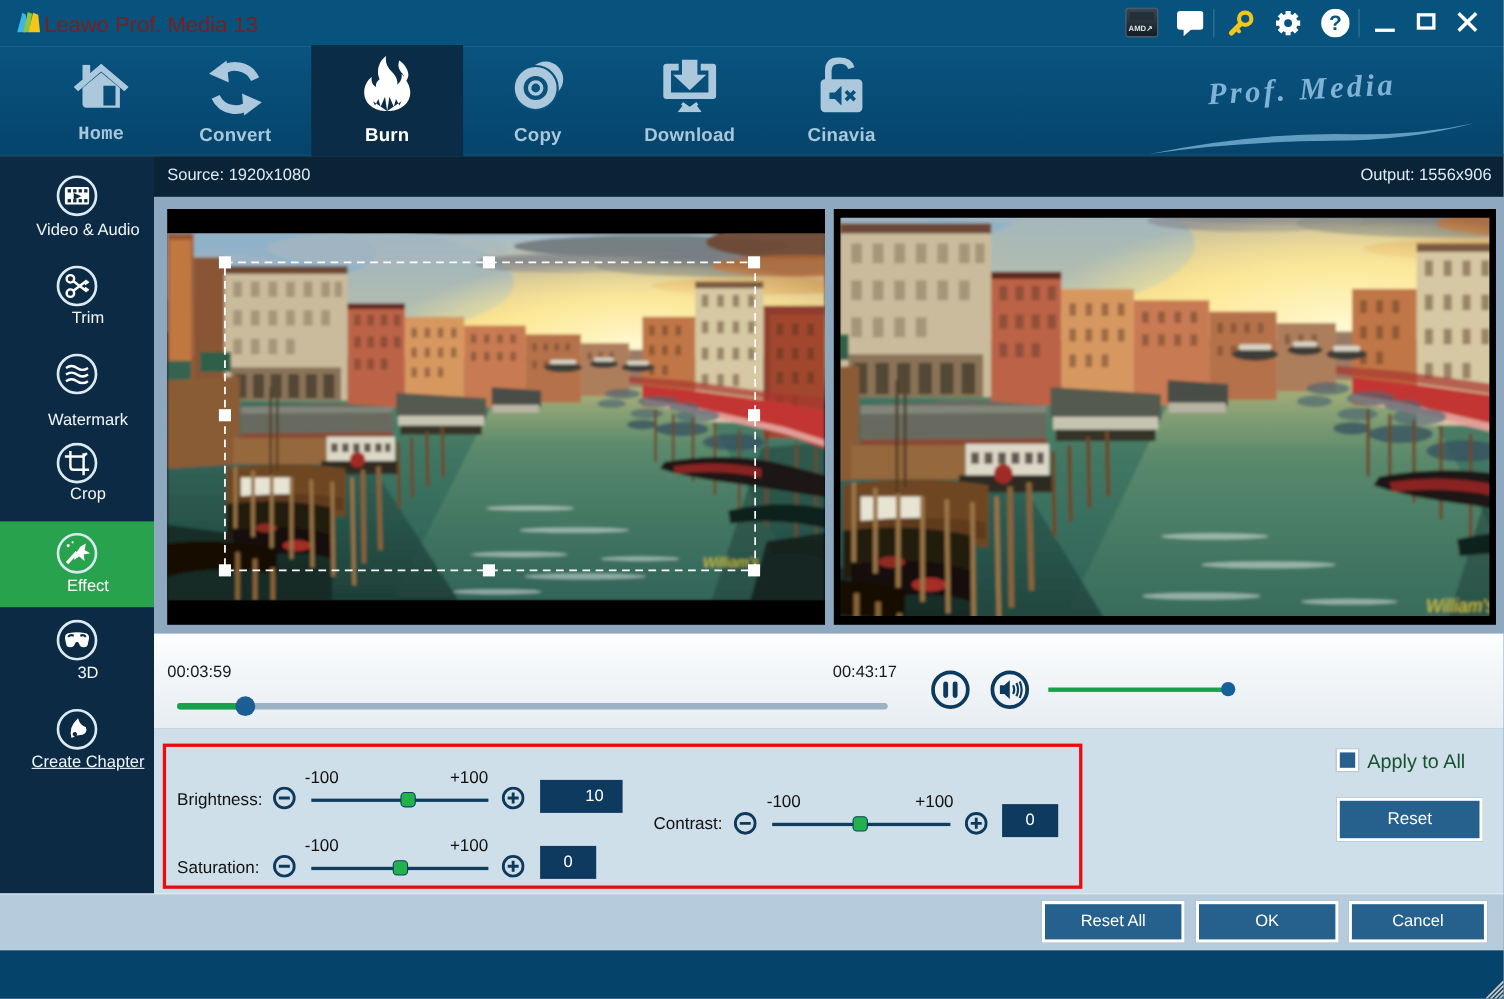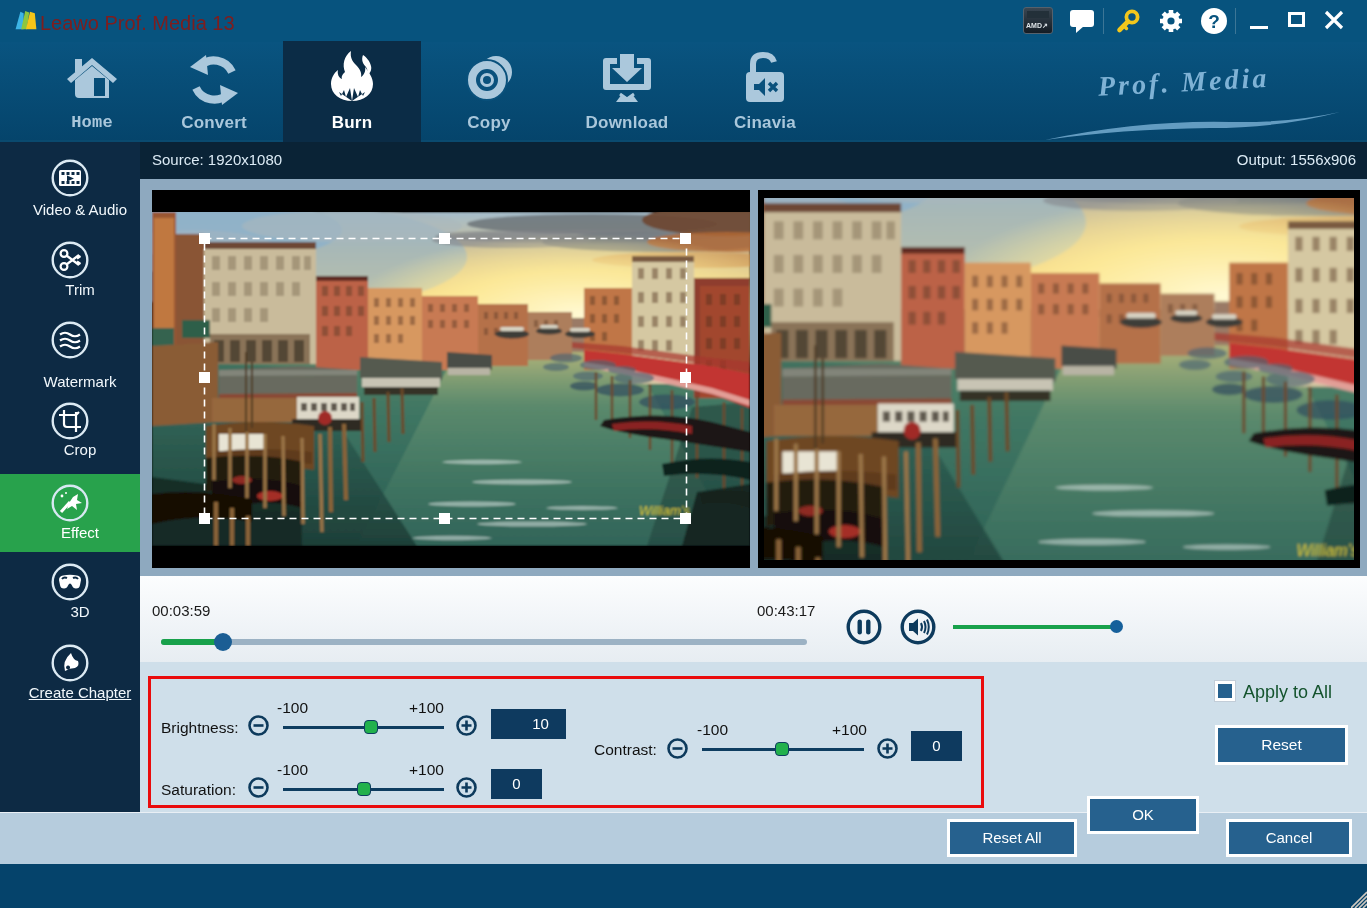--- a/index.html
+++ b/index.html
@@ -598,21 +598,21 @@
 <svg class="abs pm" style="left:877px;top:738px;" viewBox="0 0 21 21">
     <circle cx="10.5" cy="10.5" r="9" fill="none" stroke="#0d3a5c" stroke-width="2.6"></circle>
     <path d="M5.5 10.5 L15.5 10.5 M10.5 5.5 L10.5 15.5" stroke="#0d3a5c" stroke-width="2.6"></path>
   </svg>
 <div class="abs vbox" style="left:911px;top:731px;">0</div>
 <div class="abs" style="left:1215px;top:681px;width:20px;height:20px;background:#26618e;border:3px solid #fff;box-sizing:border-box;box-shadow:0 0 0 1px #c2cdd8;"></div>
 <div class="abs" style="left:1243px;top:682px;font-size:18px;color:#14532d;">Apply to All</div>
 <div class="abs btn" style="left:1215px;top:713px;width:133px;height:40px;line-height:34px;border-width:3px;font-size:15.5px;margin-top:12px;">Reset</div>
 <div class="abs" id="botbar"></div>
 <div class="abs btn" style="left:947px;top:819px;width:130px;height:38px;line-height:32px;border-width:3px;">Reset All</div>
-<div class="abs btn" style="left:1087px;top:796px;width:112px;height:38px;line-height:32px;border-width:3px;">OK</div>
+<div class="abs btn" style="left:1087px;top:819px;width:130px;height:38px;line-height:32px;border-width:3px;">OK</div>
 <div class="abs btn" style="left:1226px;top:819px;width:126px;height:38px;line-height:32px;border-width:3px;">Cancel</div>
 <div class="abs" id="footer"></div>
 <div class="abs" id="footl"></div>
 <svg class="abs" style="left:1351px;top:891px;" width="16" height="17" viewBox="0 0 16 17">
   <g stroke="#cfc9c0" stroke-width="1.6">
     <line x1="0" y1="17" x2="16" y2="1"></line>
     <line x1="4" y1="17" x2="16" y2="5"></line>
     <line x1="8" y1="17" x2="16" y2="9"></line>
     <line x1="12" y1="17" x2="16" y2="13"></line>
   </g>

